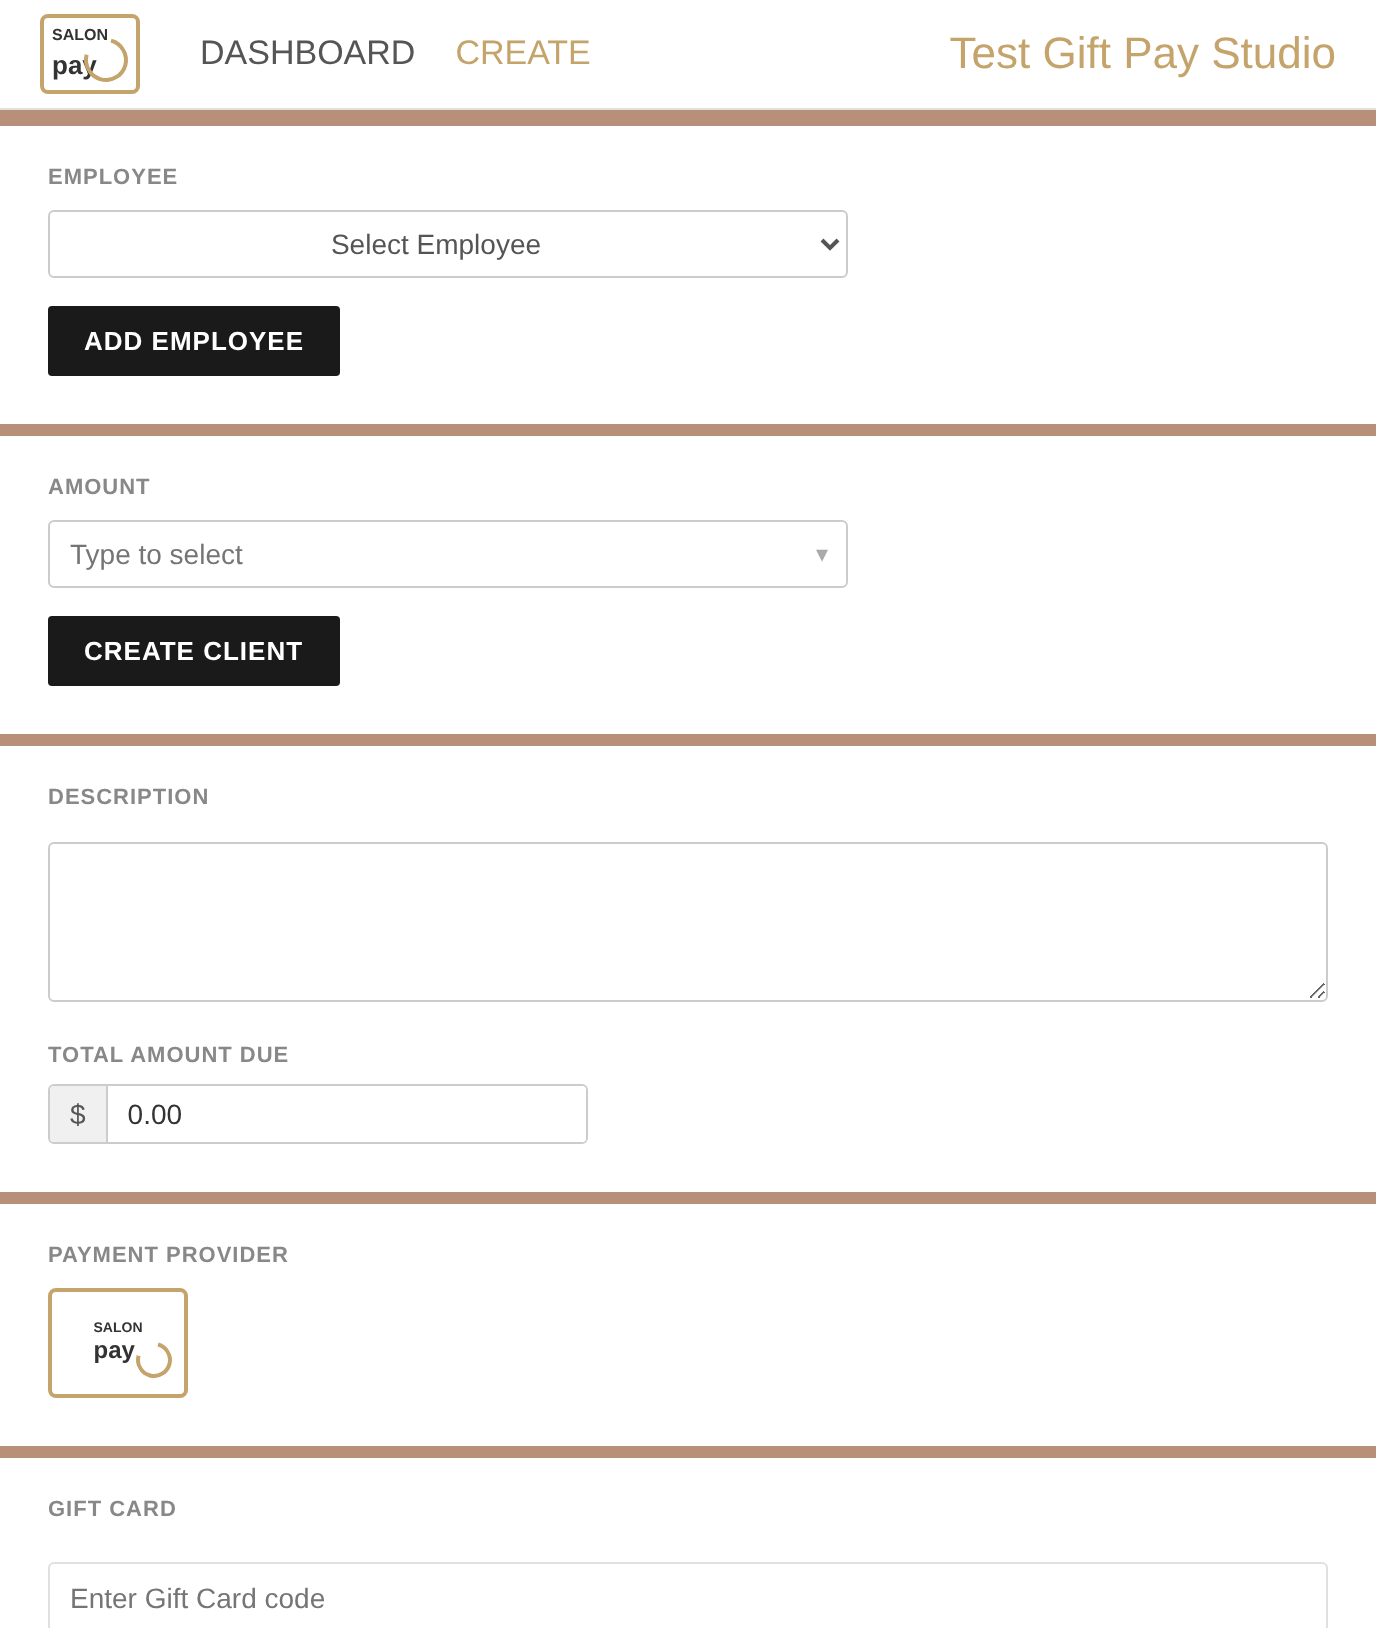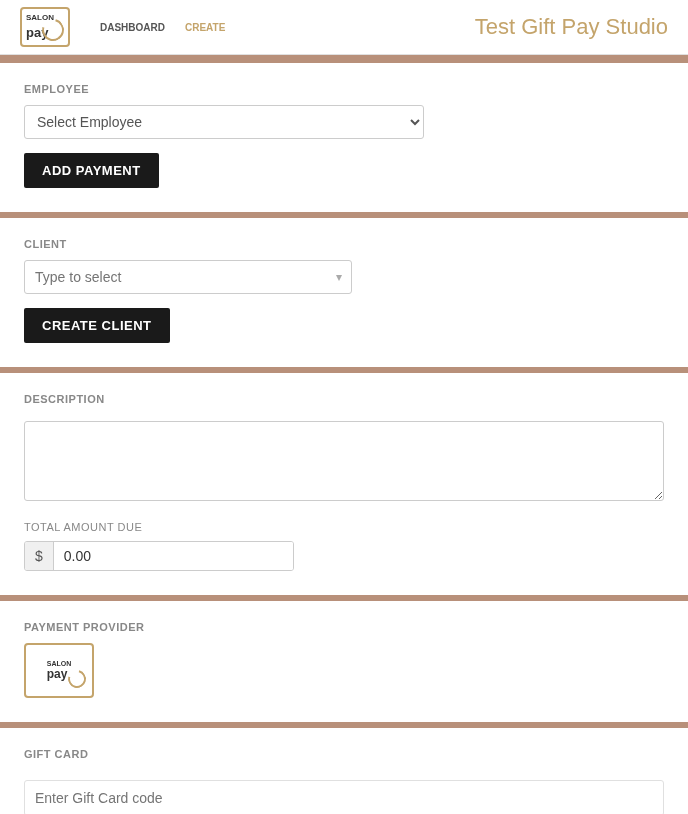--- a/index.html
+++ b/index.html
@@ -60,22 +60,22 @@
       bottom: 4px;
       border-top-color: transparent;
       transform: rotate(-30deg);
     }
     .nav-links {
       display: flex;
       gap: 20px;
       align-items: center;
     }
     .nav-link {
-      font-size: 10px;
-      font-weight: bold;
+      font-size: 17px;
+      font-weight: normal;
       color: #555;
       text-decoration: none;
       cursor: pointer;
     }
     .nav-link.active {
       color: #c4a46b;
     }
     .header-title {
       margin-left: auto;
       font-size: 22px;
@@ -109,40 +109,41 @@
     .employee-select {
       width: 400px;
       height: 34px;
       border: 1px solid #ccc;
       border-radius: 3px;
       padding: 0 8px;
       font-size: 14px;
       color: #555;
       background: #fff;
       appearance: auto;
+      text-align: center;
     }
 
     .btn-black {
       display: inline-block;
       margin-top: 14px;
       background: #1a1a1a;
       color: #fff;
       border: none;
       padding: 10px 18px;
       font-size: 13px;
       font-weight: bold;
       letter-spacing: 0.5px;
       cursor: pointer;
       border-radius: 2px;
     }
 
     
     .client-input-wrapper {
       position: relative;
-      width: 328px;
+      width: 400px;
     }
     .client-input {
       width: 100%;
       height: 34px;
       border: 1px solid #ccc;
       border-radius: 3px;
       padding: 0 30px 0 10px;
       font-size: 14px;
       color: #aaa;
       background: #fff;
@@ -164,21 +165,21 @@
       height: 80px;
       border: 1px solid #ccc;
       border-radius: 3px;
       padding: 8px;
       font-size: 14px;
       resize: vertical;
       margin-top: 6px;
     }
     .amount-label {
       font-size: 11px;
-      font-weight: normal;
+      font-weight: bold;
       color: #888;
       letter-spacing: 0.5px;
       margin-bottom: 8px;
     }
     .amount-wrapper {
       display: flex;
       align-items: center;
       width: 270px;
       border: 1px solid #ccc;
       border-radius: 3px;
@@ -273,25 +274,25 @@
 </header>
 
 <div class="accent-bar"></div>
 
 <div class="section">
   <div class="section-label">EMPLOYEE</div>
   <select class="employee-select">
     <option>Select Employee</option>
   </select>
   <br>
-  <button class="btn-black">ADD PAYMENT</button>
-</div>
-
-<div class="section">
-  <div class="section-label">CLIENT</div>
+  <button class="btn-black">ADD EMPLOYEE</button>
+</div>
+
+<div class="section">
+  <div class="section-label">AMOUNT</div>
   <div class="client-input-wrapper">
     <input class="client-input" type="text" placeholder="Type to select" style="">
     <span class="client-input-arrow">▾</span>
   </div>
   <button class="btn-black">CREATE CLIENT</button>
 </div>
 
 <div class="section">
   <div class="section-label">DESCRIPTION</div>
   <textarea class="description-textarea" style=""></textarea>

